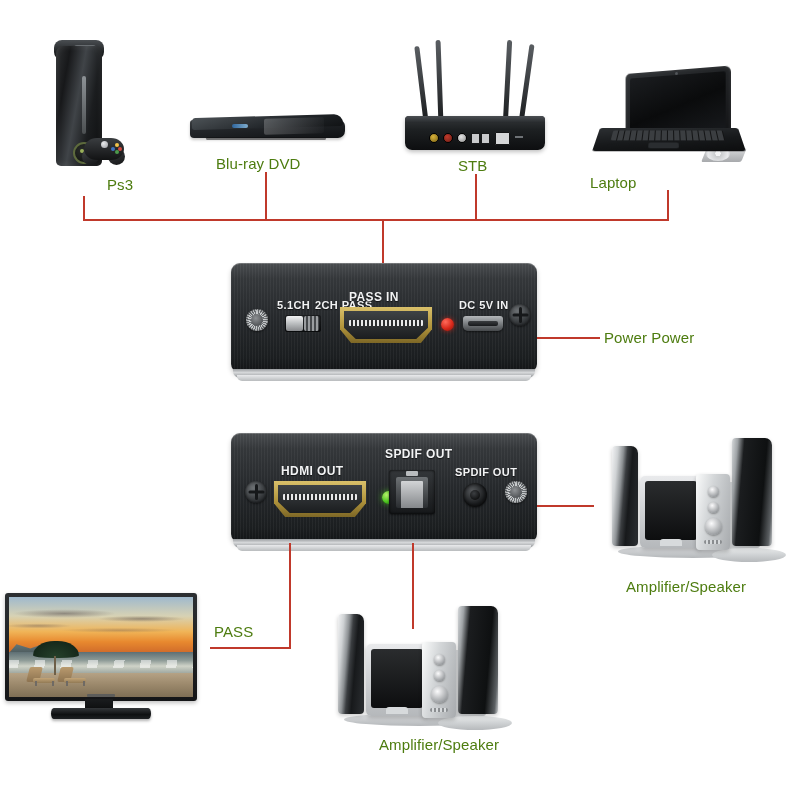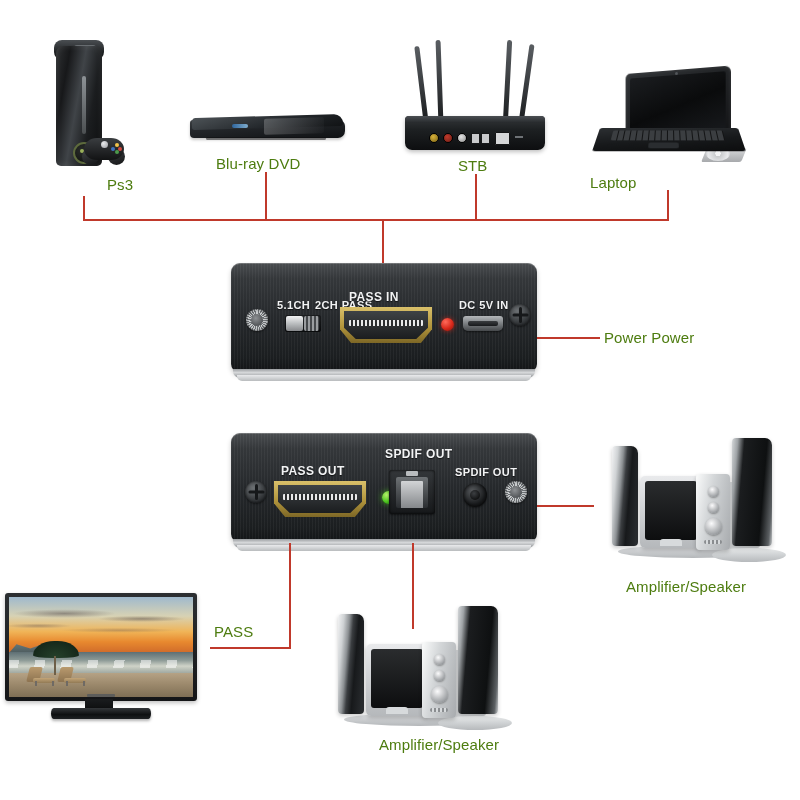--- a/index.html
+++ b/index.html
@@ -364,21 +364,21 @@
   <div class="box-unit" style="left:231px;top:433px;width:306px;height:110px;">
     <div class="shell"></div>
     <div class="lip"></div>
     <div class="lip2"></div>
 
     <div class="screw" style="left:14px;top:48px;">
       <i></i>
         <i></i>
     </div>
 
-    <span class="panel-txt" style="left:50px;top:31px;font-size:12px;">PASS OUT</span>
+    <span class="panel-txt" style="left:50px;top:31px;font-size:12px;">HDMI OUT</span>
     <div class="hdmi" style="left:43px;top:48px;">
       <div class="outer"></div>
         <div class="inner"></div>
         <div class="pins"></div>
     </div>
 
     <div class="led green" style="left:151px;top:58px;"></div>
 
     <span class="panel-txt" style="left:154px;top:14px;font-size:12px;">SPDIF OUT</span>
     <div class="toslink" style="left:158px;top:37px;">

